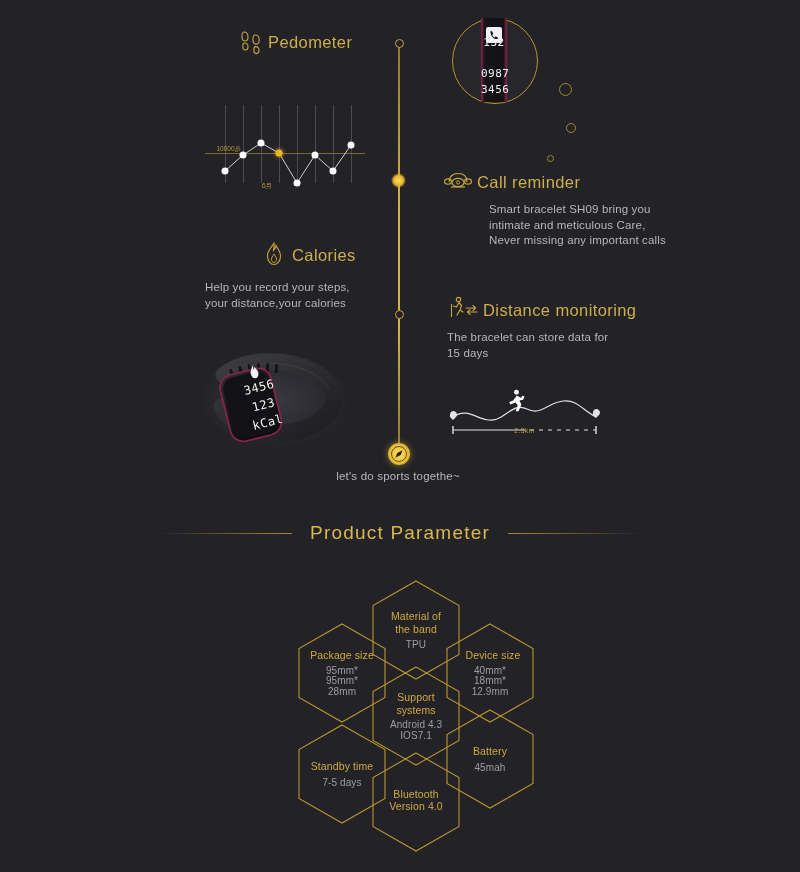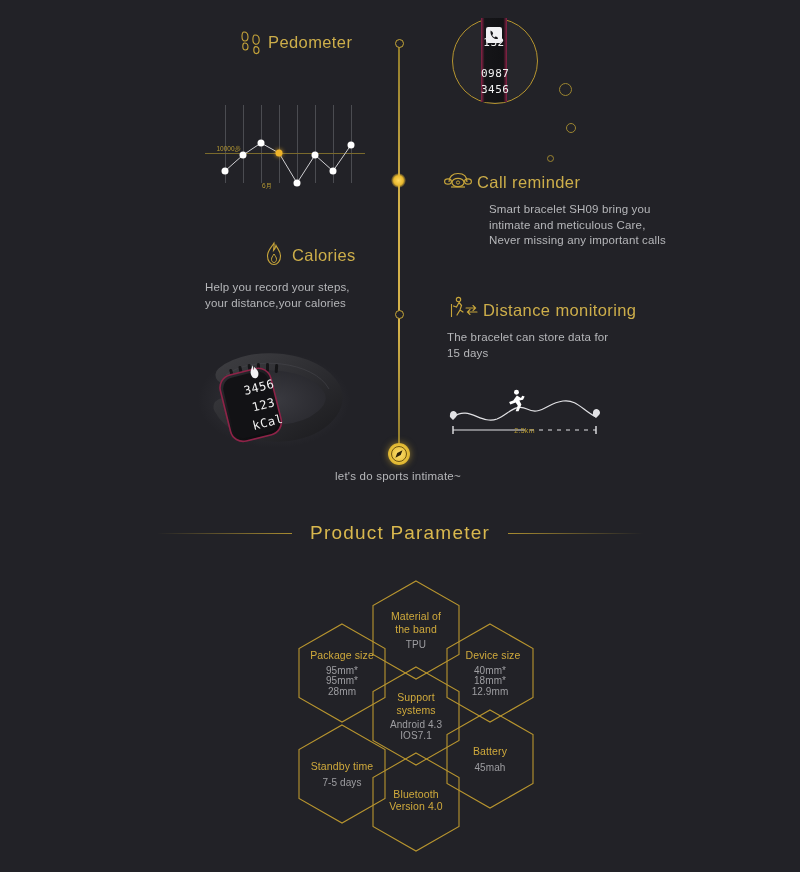--- a/index.html
+++ b/index.html
@@ -280,21 +280,21 @@
         <path d="M14.5 8 L10 14 L5 16 L6.5 19 L13 16.5 L15.5 20 L13 27 L16.5 27 L20 19 L17.5 14 L22 13 L24 9 L21 8.2 L19.5 11 Z"></path>
       </g>
       <line x1="6" y1="45" x2="149" y2="45" stroke="#e2e2e5" stroke-width="1.2"></line>
       <line x1="6" y1="41" x2="6" y2="49" stroke="#e2e2e5" stroke-width="1.4"></line>
       <line x1="149" y1="41" x2="149" y2="49" stroke="#e2e2e5" stroke-width="1.4"></line>
       <line x1="78" y1="45" x2="147" y2="45" stroke="#222227" stroke-width="3" stroke-dasharray="5 4"></line>
     </svg>
   </div>
   <div class="abs nosel" id="dist-label">2.5km</div>
 
-  <div class="abs nosel" id="tagline">let's do sports intimate~</div>
+  <div class="abs nosel" id="tagline">let's do sports togethe~</div>
 
   <div class="abs" id="pp-wrap" style="display:flex;align-items:center;justify-content:center;gap:18px;">
     <div class="pp-rule l"></div>
     <div class="nosel" id="pp-title">Product  Parameter</div>
     <div class="pp-rule r"></div>
   </div>
 
   <div class="abs" id="hex-grid">
 
     <div class="hex" style="left:86px;top:0px;">

